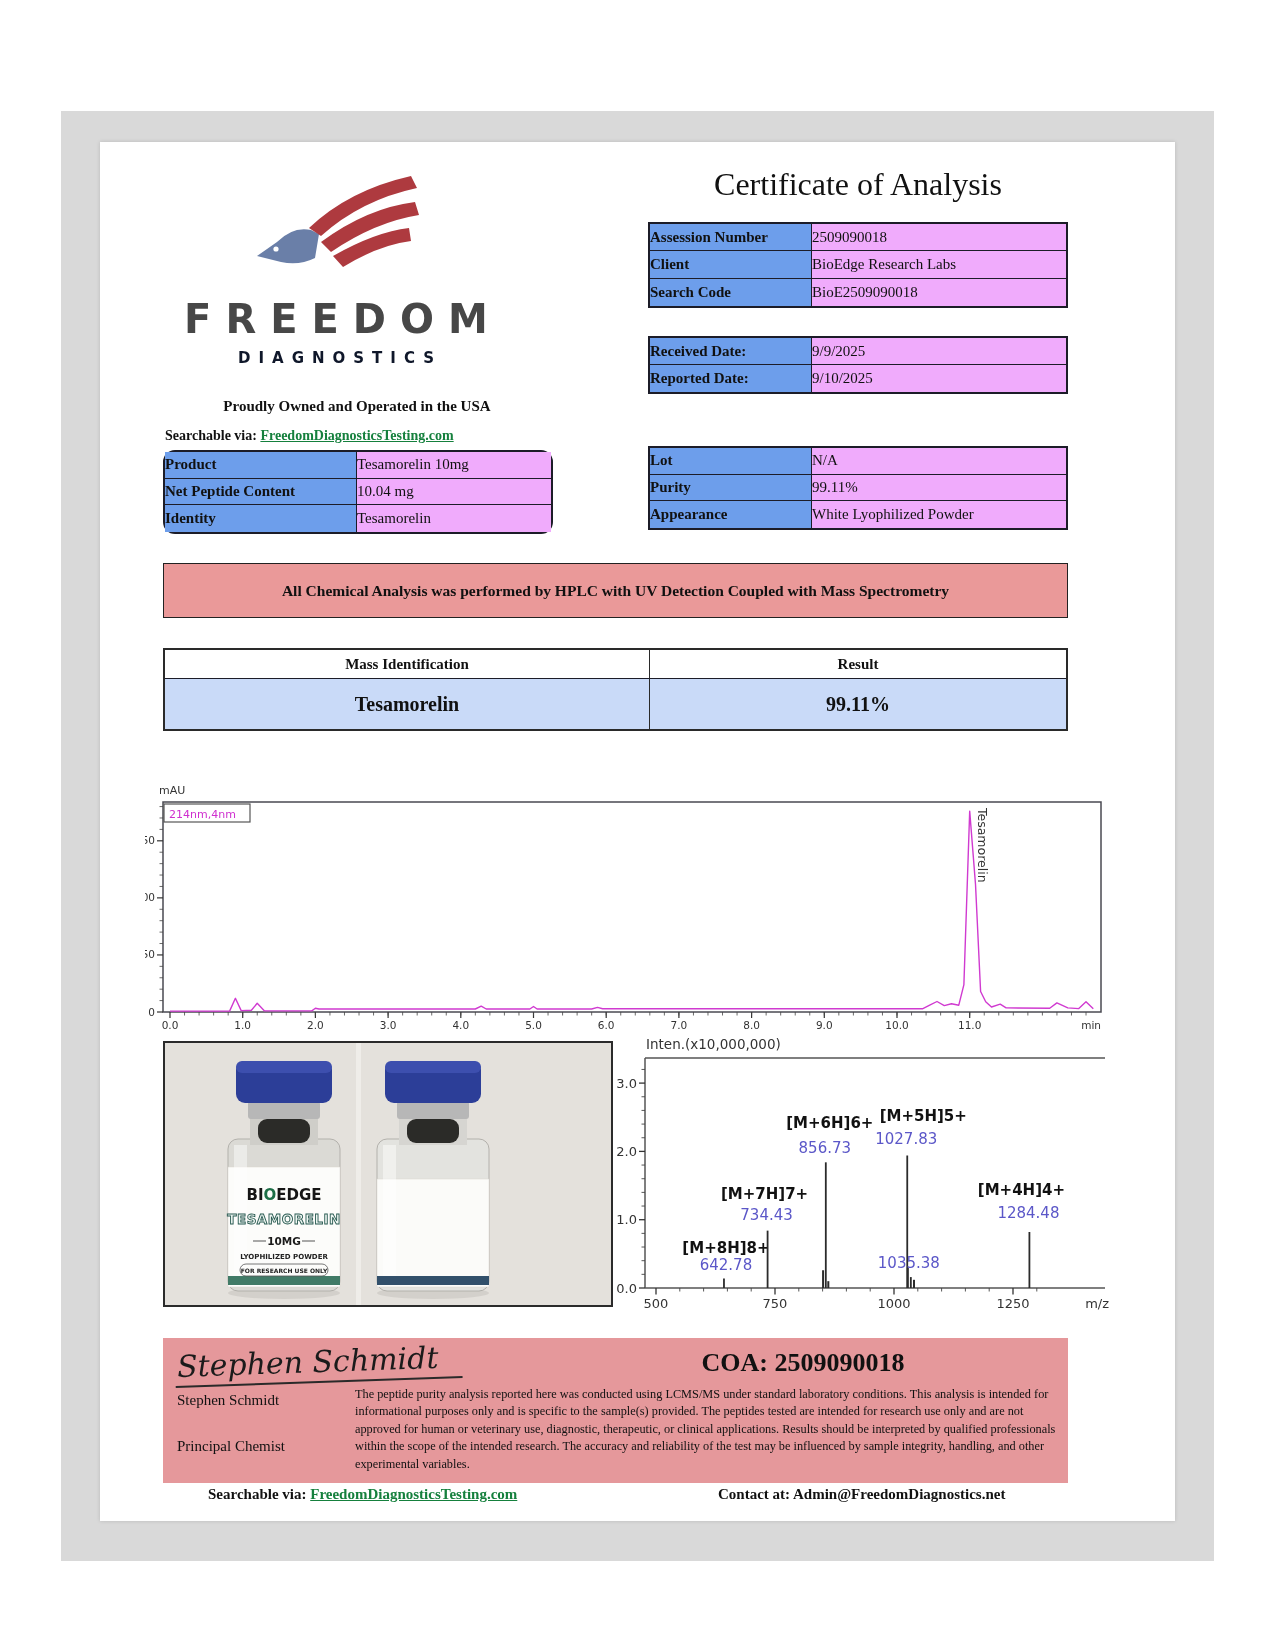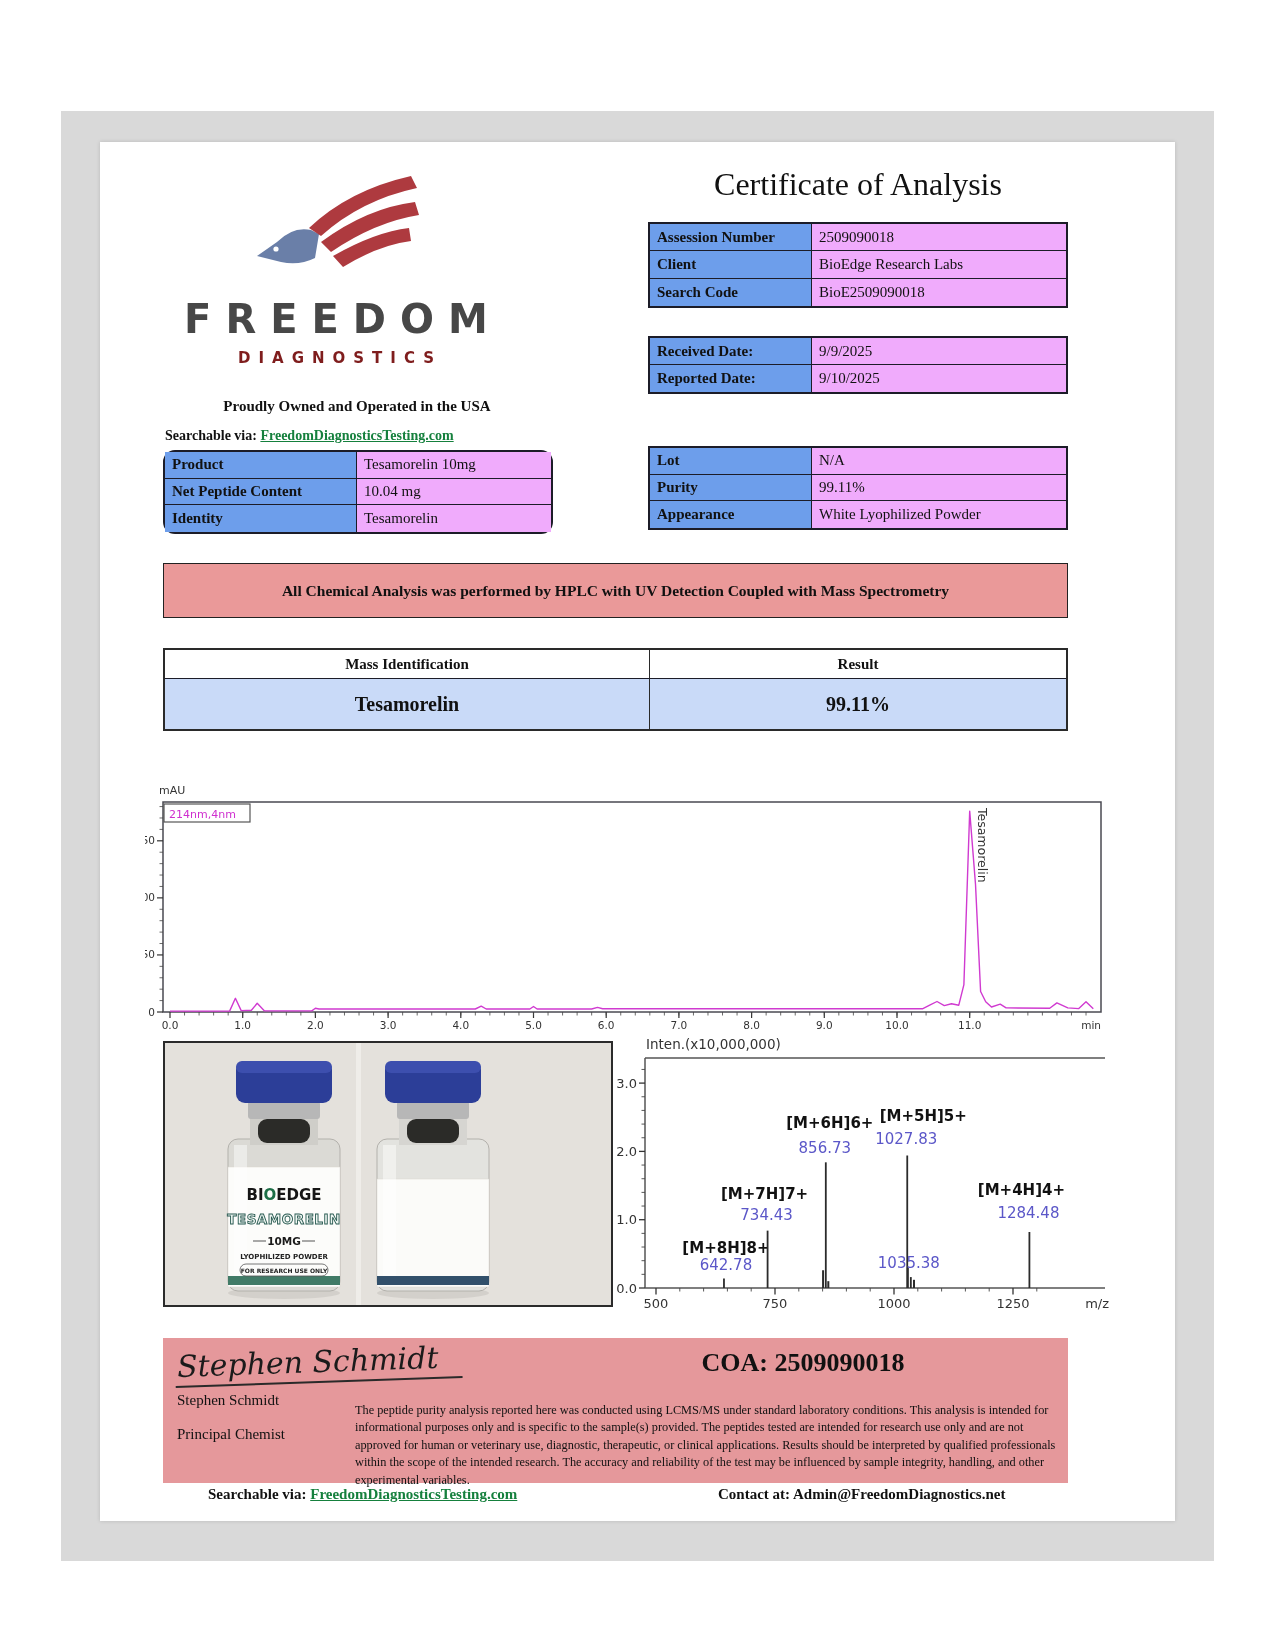--- a/index.html
+++ b/index.html
@@ -5,27 +5,27 @@
 <style>
   html,body{margin:0;padding:0;background:#ffffff;}
   body{width:1275px;height:1650px;position:relative;font-family:"Liberation Serif",serif;color:#111;}
   .frame{position:absolute;left:61px;top:111px;width:1153px;height:1450px;background:#d9d9d9;}
   .page{position:absolute;left:39px;top:31px;width:1075px;height:1379px;background:#ffffff;box-shadow:0 0 4px rgba(0,0,0,.15);}
   .abs{position:absolute;}
   
   .title{left:548px;top:24px;width:420px;text-align:center;font-size:32px;font-weight:normal;}
   .logo-col{left:16px;top:30px;width:440px;text-align:center;}
   .logo-word{font-family:"DejaVu Sans",sans-serif;font-weight:600;font-size:40px;letter-spacing:14px;padding-left:14px;color:#474747;margin-top:2px;}
-  .logo-sub{font-family:"DejaVu Sans",sans-serif;font-weight:600;font-size:15px;letter-spacing:8px;padding-left:8px;color:#7f1d1d;margin-top:7px;}
+  .logo-sub{font-family:"DejaVu Sans",sans-serif;font-weight:600;font-size:15px;letter-spacing:8px;padding-left:8px;color:#0f172a;margin-top:7px;}
   .tagline{left:37px;top:256px;width:440px;text-align:center;font-weight:bold;font-size:15px;}
   .searchable{left:65px;top:286px;font-weight:bold;font-size:14px;}
   a.link{color:#15803d;text-decoration:underline;font-weight:bold;cursor:pointer;}
   
   .tbl{display:grid;border:2px solid #1c1c28;box-sizing:border-box;background:#1c1c28;}
-  .cell{display:flex;align-items:center;padding-left:7px;font-size:15px;border-bottom:1.5px solid #1c1c28;box-sizing:border-box;}
+  .cell{display:flex;align-items:center;font-size:15px;border-bottom:1.5px solid #1c1c28;box-sizing:border-box;}
   .cell.last{border-bottom:none;}
   .lab{background:#6d9eeb;font-weight:bold;border-right:1.5px solid #1c1c28;}
   .val{background:#f0abfc;}
   .tbl-info{left:548px;top:80px;width:420px;height:86px;grid-template-columns:162px 1fr;grid-auto-rows:1fr;}
   .tbl-date{left:548px;top:194px;width:420px;height:58px;grid-template-columns:162px 1fr;grid-auto-rows:1fr;}
   .tbl-prod{left:63px;top:308px;width:390px;height:84px;grid-template-columns:192px 1fr;grid-auto-rows:1fr;border-radius:12px;}
   .tbl-res{left:548px;top:304px;width:420px;height:84px;grid-template-columns:162px 1fr;grid-auto-rows:1fr;}
   .banner{left:63px;top:421px;width:905px;height:55px;background:#ea9999;border:1.6px solid #222;box-sizing:border-box;display:flex;align-items:center;justify-content:center;font-weight:bold;font-size:15.5px;text-align:right;}
   .tbl-mass{left:63px;top:506px;width:905px;height:83px;grid-template-columns:485px 1fr;grid-template-rows:29px 1fr;border:2px solid #2a2a2a;background:#2a2a2a;}
   .mh{background:#ffffff;font-weight:bold;font-size:15px;justify-content:center;padding-left:0;}
@@ -36,22 +36,22 @@
   .spec{left:495px;top:890px;width:515px;height:290px;}
   svg text{font-family:"DejaVu Sans",sans-serif;}
   .ax{fill:#333;}
   
   .vialbox{left:63px;top:899px;width:450px;height:266px;border:2px solid #2b2b2b;box-sizing:border-box;background:#e4e1dc;}
   
   .sigblock{left:63px;top:1196px;width:905px;height:145px;background:#e5989b;}
   .sig-script{position:absolute;left:12px;top:6px;font-family:"DejaVu Serif",serif;font-style:italic;font-size:30px;color:#1b1b1b;transform:rotate(-2deg);border-bottom:2.5px solid #2a2a2a;padding:0 24px 2px 2px;}
   .sig-coa{position:absolute;left:380px;top:10px;width:520px;text-align:center;font-weight:bold;font-size:26px;}
   .sig-name{position:absolute;left:14px;top:54px;font-size:15px;}
-  .sig-title{position:absolute;left:14px;top:88px;font-size:15px;}
-  .sig-disc{position:absolute;left:192px;top:64px;width:706px;font-size:12.3px;line-height:1.42;}
+  .sig-title{position:absolute;left:14px;top:100px;font-size:15px;}
+  .sig-disc{position:absolute;left:192px;top:48px;width:706px;font-size:12.3px;line-height:1.42;}
   
   .ft-l{left:108px;top:1344px;font-weight:bold;font-size:15px;}
   .ft-r{left:618px;top:1344px;font-weight:bold;font-size:15px;}
 </style>
 </head>
 <body>
 
 <div class="frame">
   <div class="page">
 

